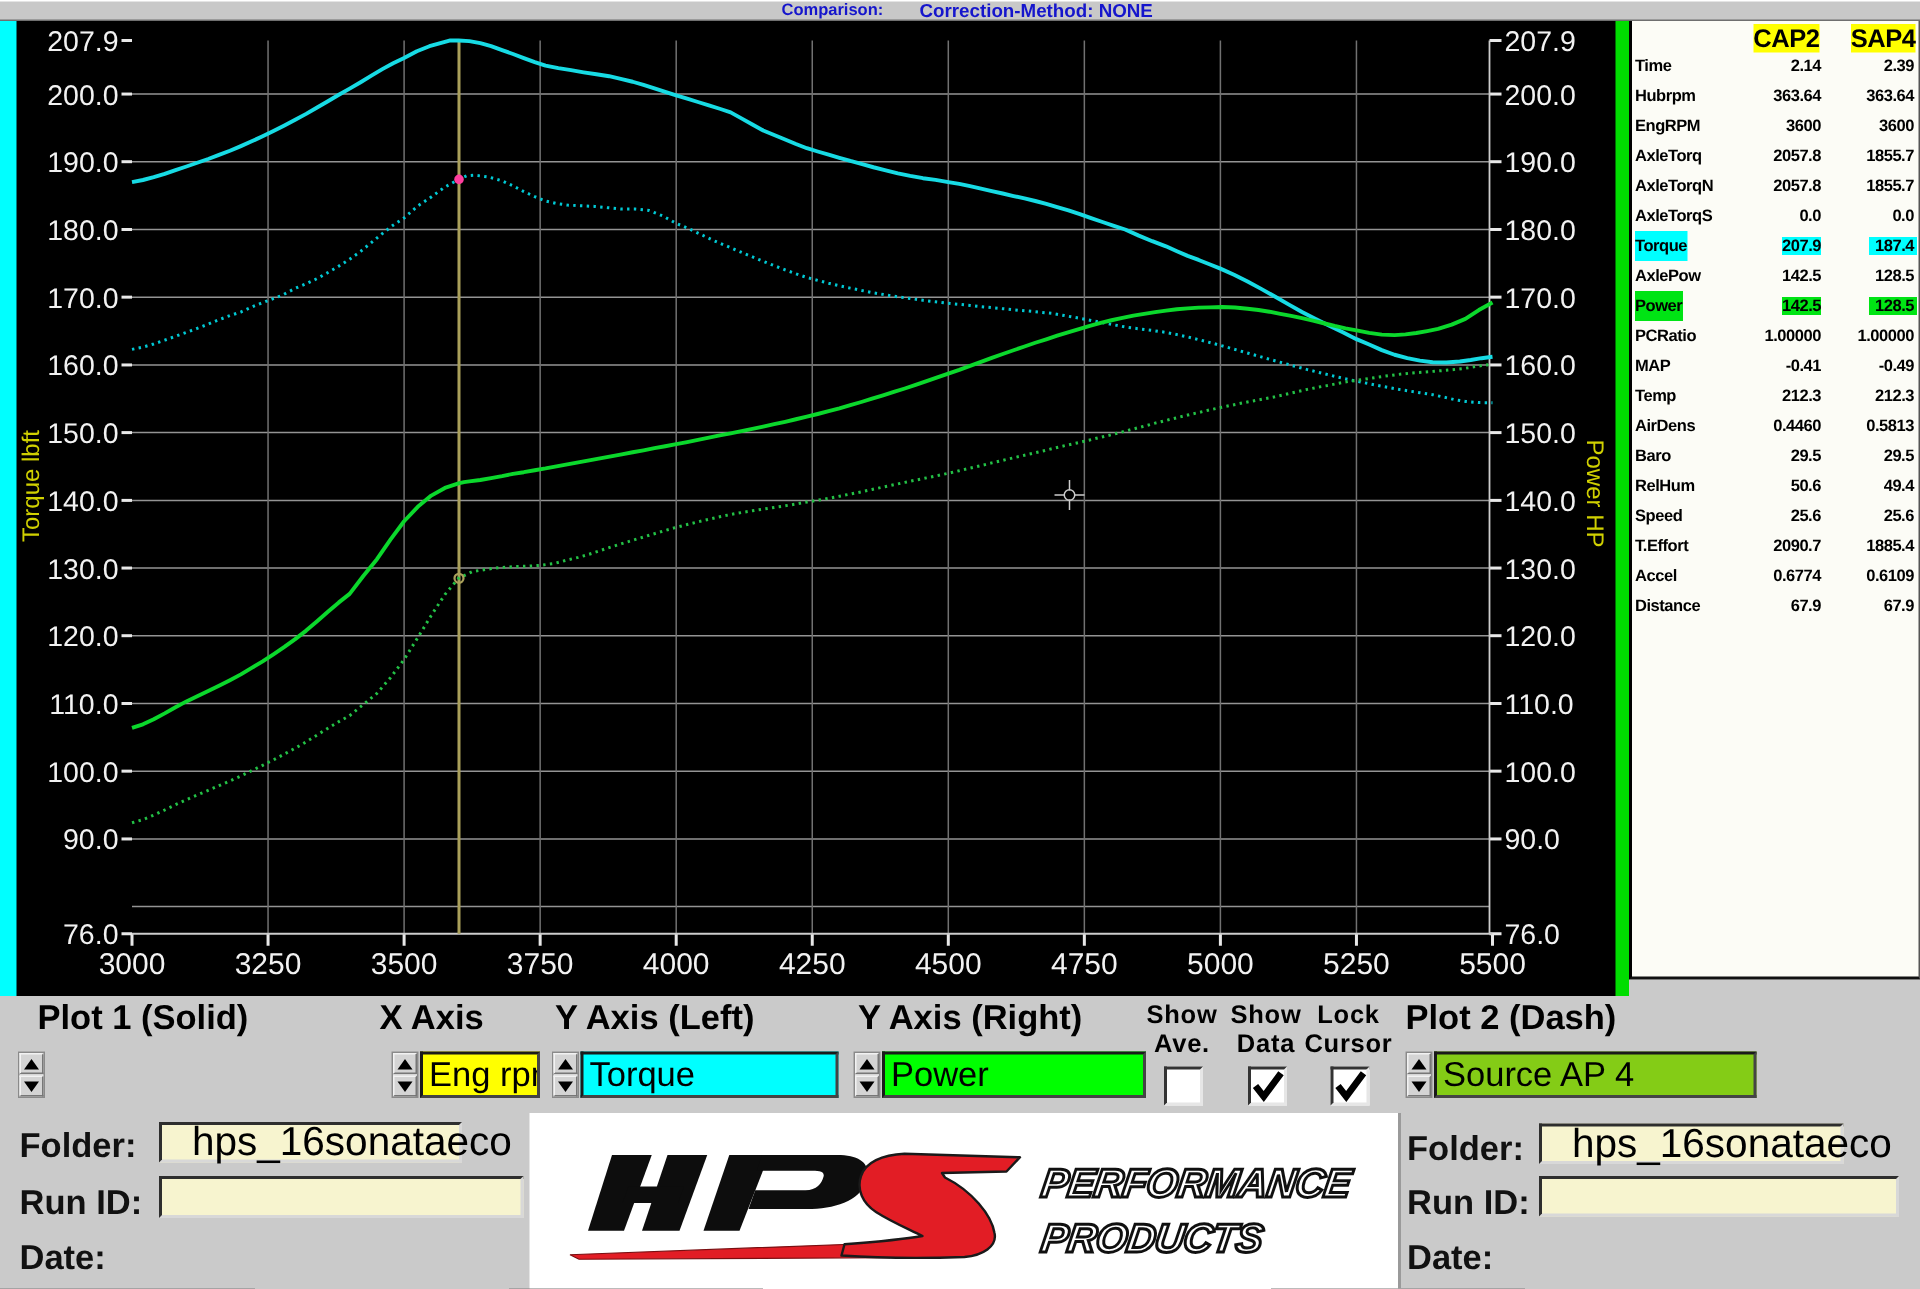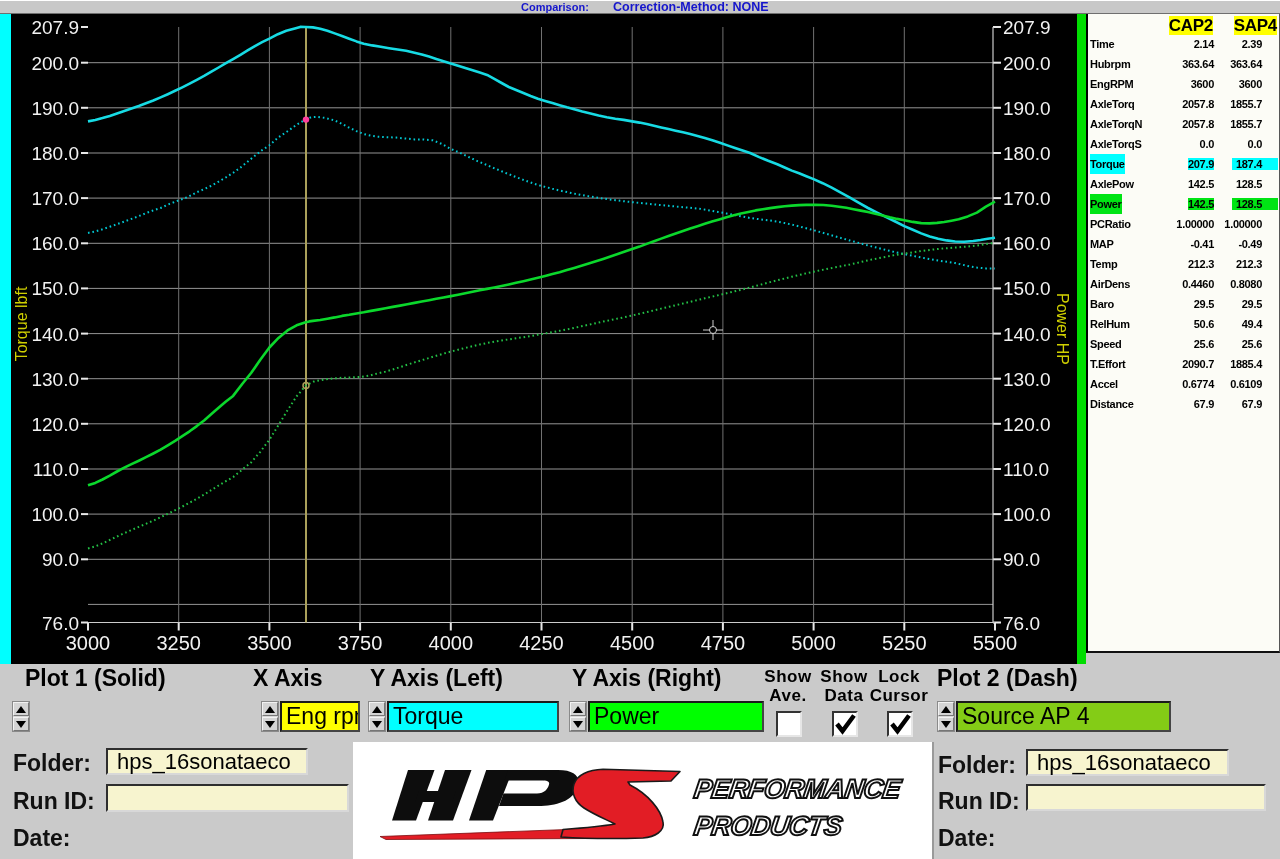--- a/index.html
+++ b/index.html
@@ -10,36 +10,36 @@
 #greenstrip{position:absolute;left:1077px;top:14px;width:9px;height:650px;background:#00dd00}
 #tpanel{position:absolute;left:1086px;top:14px;width:194px;height:639px;background:#fcfcf6;border-left:2px solid #000;border-bottom:2px solid #111;border-right:1px solid #555}
 .al{font-size:19px;fill:#f2f2f2;font-family:"Liberation Sans",sans-serif}
 #tq{position:absolute;left:-38px;top:315px;width:120px;height:18px;transform:rotate(-90deg);color:#d0d000;font-size:16px;text-align:center}
 #pw{position:absolute;left:1012px;top:320px;width:100px;height:18px;transform:rotate(90deg);color:#d0d000;font-size:16px;text-align:center}
 #tpanel .hdr{position:absolute;top:2px;height:18px;font-size:17px;font-weight:bold;letter-spacing:-0.3px}
 .trow{position:absolute;left:0;width:191px;height:20px;font-size:11px;font-weight:bold;line-height:20px;letter-spacing:-0.3px}
 .tl{position:absolute;left:2px;white-space:nowrap}
 .tv1{position:absolute;right:65px;text-align:right}
 .tv2{position:absolute;right:1px;text-align:right}
-.v2pad{padding-left:4px;padding-right:16px}
+.v2pad{padding-left:4px;padding-right:2px}
 .hlc{background:#00ffff}
 .hlg{background:#00e414}
 #bottom{position:absolute;left:0;top:664px;width:1280px;height:195px;background:#cacaca}
 .blab{position:absolute;font-size:23px;font-weight:bold;color:#000;line-height:23px;white-space:nowrap}
 .slab{position:absolute;font-size:17px;font-weight:bold;color:#000;line-height:19px;text-align:center;white-space:nowrap;letter-spacing:0.5px}
 .field{position:absolute;top:37px;height:31px;border:2px solid #1a1a1a;border-right-color:#444;border-bottom-color:#444;font-size:23px;line-height:27px;padding-left:4px;white-space:nowrap;overflow:hidden}
 .spin{position:absolute;top:37px;width:18px;height:31px;background:#d6d6d6;border:1px solid #8a8a8a}
 .spin div{position:absolute;left:0;width:16px;height:14px;background:#d4d4d4;border:1px solid;border-color:#f2f2f2 #777 #777 #f2f2f2}
 .spin .u{top:0}.spin .d{top:15px}
 .tri{position:absolute;left:2px;width:0;height:0;border-left:5.5px solid transparent;border-right:5.5px solid transparent}
 .u .tri{top:3px;border-bottom:7px solid #000}
 .d .tri{top:3px;border-top:7px solid #000}
 .cb{position:absolute;top:47px;width:26px;height:26px;background:#fff;border:2px solid;border-color:#333 #e6e6e6 #e6e6e6 #333}
 .flab{position:absolute;font-size:23px;font-weight:bold;color:#111;white-space:nowrap}
-.finput{position:absolute;background:#f7f4cf;border:2px solid;border-color:#2e2e2e #d8d8d8 #d8d8d8 #2e2e2e;font-size:22px;line-height:23px;padding-left:9px;white-space:nowrap}
+.finput{position:absolute;background:#f7f4cf;border:2px solid;border-color:#2e2e2e #d8d8d8 #d8d8d8 #2e2e2e;font-size:27px;line-height:23px;padding-left:20px;white-space:nowrap}
 #logobox{position:absolute;left:353px;top:78px;width:579px;height:117px;background:#fff}
 #vline{position:absolute;left:932px;top:78px;width:2px;height:117px;background:#9a9a9a}
 .perf{font-size:27px;font-weight:bold;font-style:italic;letter-spacing:-0.5px;fill:#ffffff;stroke:#101010;stroke-width:2px;transform:skewX(-8deg);font-family:"Liberation Sans",sans-serif}
 </style></head><body>
 <div id="page">
 <div id="chart"></div>
 <div id="cyanstrip"></div>
 <div id="greenstrip"></div>
 <div id="topbar">
       <span style="left:521px;font-size:11px">Comparison:</span>
@@ -223,21 +223,21 @@
         <span class="tv2"><span class=" v2pad">-0.49</span></span>
       </div>
 <div class="trow" style="top:240px">
         <span class="tl ">Temp</span>
         <span class="tv1"><span class="">212.3</span></span>
         <span class="tv2"><span class=" v2pad">212.3</span></span>
       </div>
 <div class="trow" style="top:260px">
         <span class="tl ">AirDens</span>
         <span class="tv1"><span class="">0.4460</span></span>
-        <span class="tv2"><span class=" v2pad">0.8080</span></span>
+        <span class="tv2"><span class=" v2pad">0.5813</span></span>
       </div>
 <div class="trow" style="top:280px">
         <span class="tl ">Baro</span>
         <span class="tv1"><span class="">29.5</span></span>
         <span class="tv2"><span class=" v2pad">29.5</span></span>
       </div>
 <div class="trow" style="top:300px">
         <span class="tl ">RelHum</span>
         <span class="tv1"><span class="">50.6</span></span>
         <span class="tv2"><span class=" v2pad">49.4</span></span>

